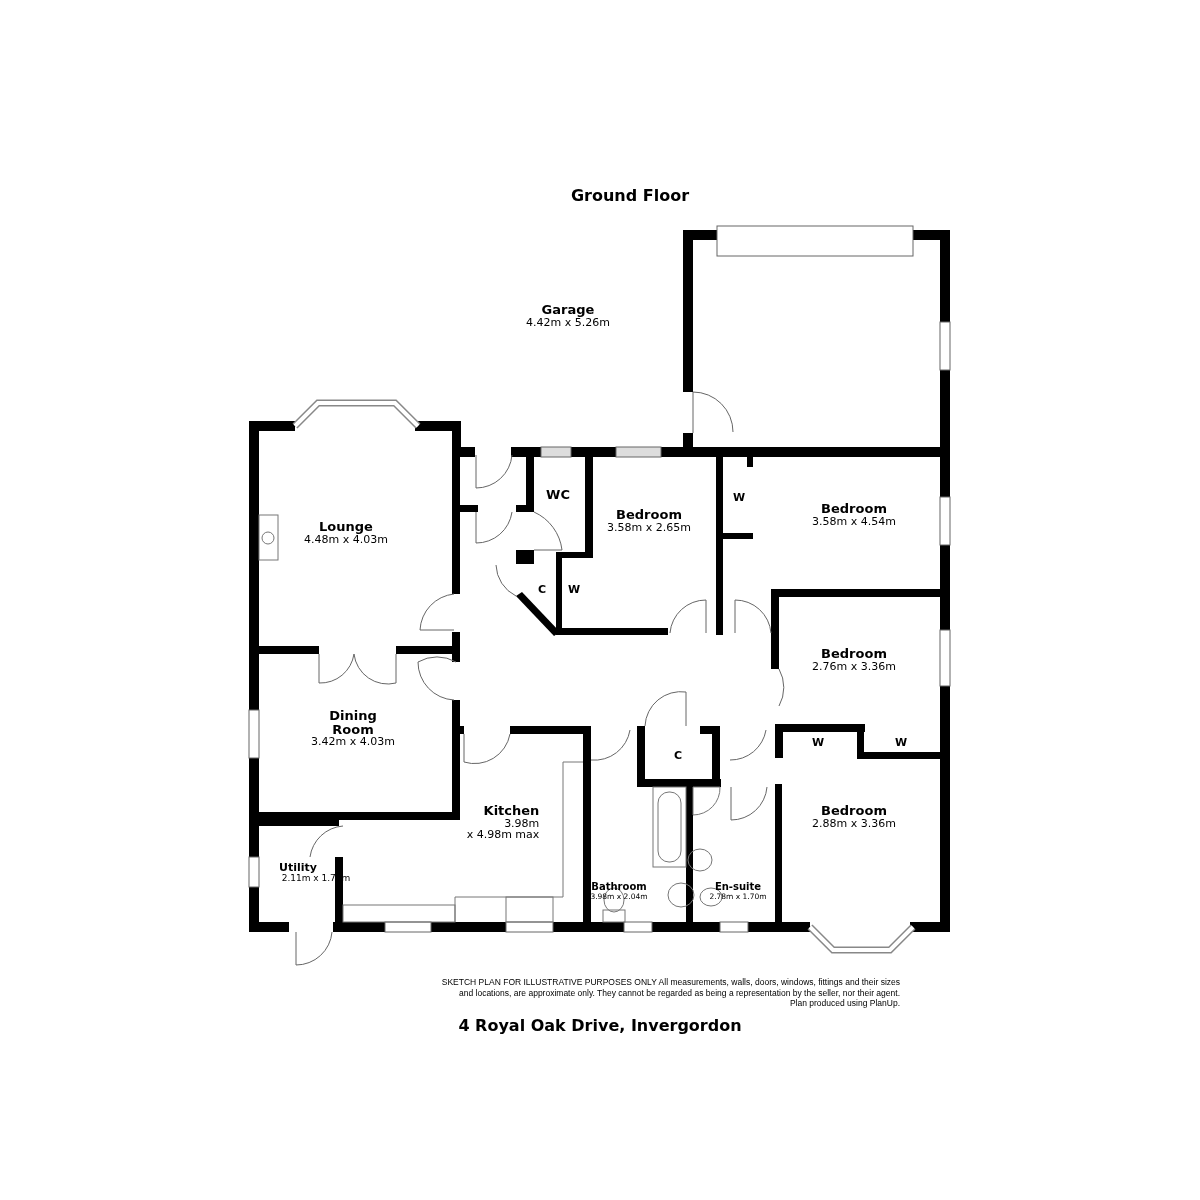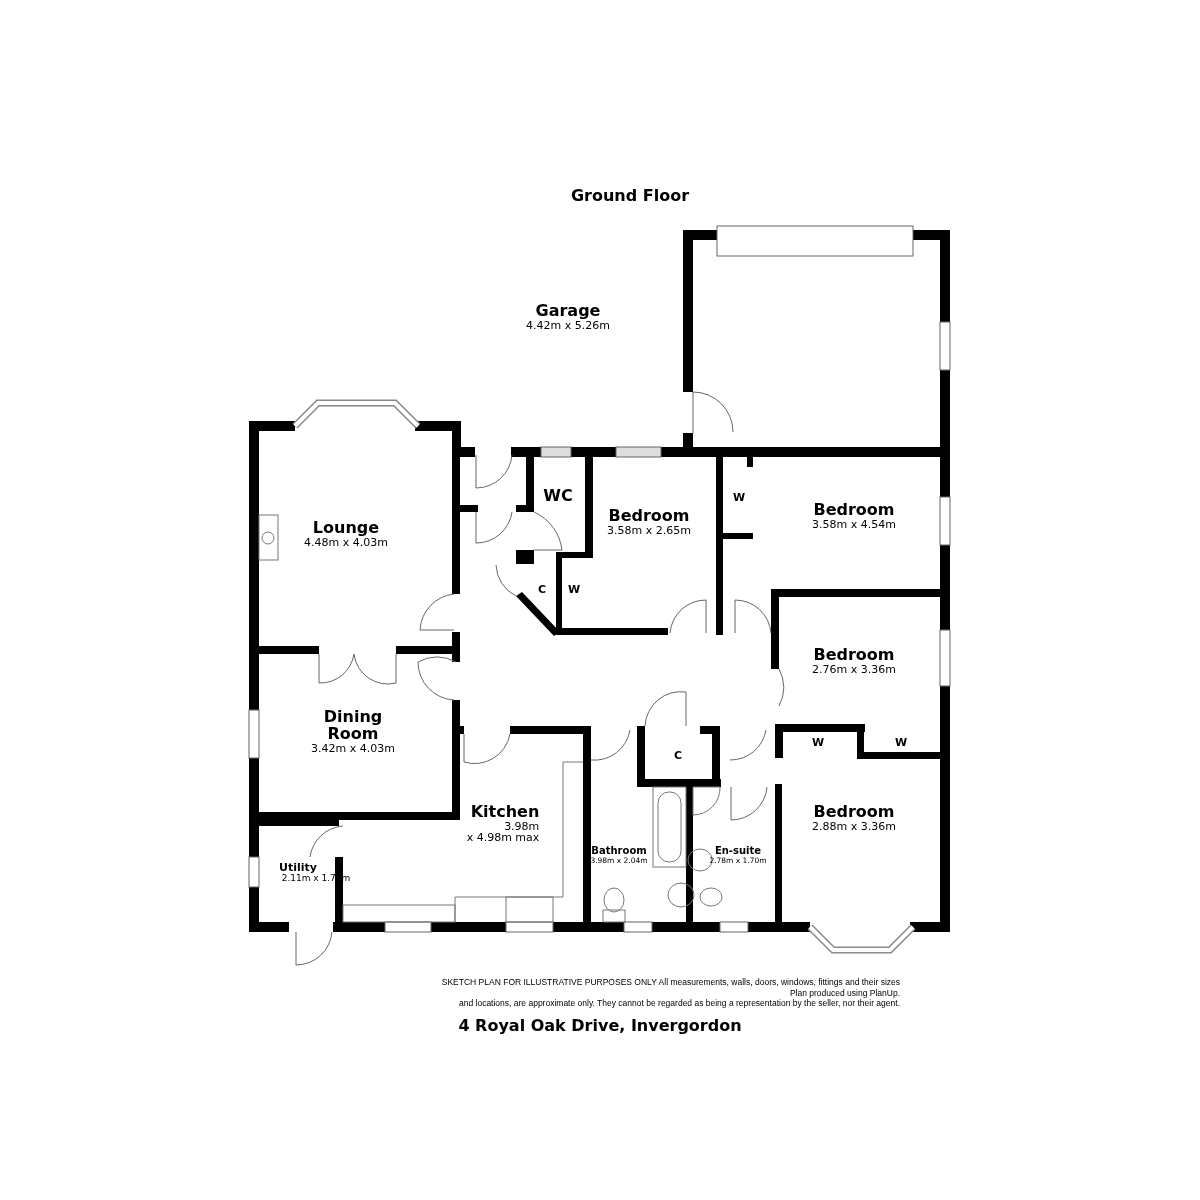--- a/index.html
+++ b/index.html
@@ -1,22 +1,22 @@
 <!DOCTYPE html>
 <html><head>
   <meta charset="utf-8">
   <style>
     html, body { margin: 0; padding: 0; background: #ffffff; }
     body { width: 1200px; height: 1200px; position: relative; overflow: hidden; font-family: "DejaVu Sans", sans-serif; color: #000; }
     .title { position: absolute; left: 0; width: 1200px; top: 186px; text-align: center; font-weight: bold; font-size: 16px; padding-left: 30px; }
     svg.plan { position: absolute; left: 0; top: 0; }
     .lbl { position: absolute; text-align: center; transform: translateX(-50%); white-space: nowrap; line-height: 1.05; }
-    .lbl .n { font-weight: bold; font-size: 16px; display: block; }
+    .lbl .n { font-weight: bold; font-size: 13px; display: block; }
     .lbl .d { font-size: 11px; display: block; }
-    .lbl.small .n { font-size: 10px; }
+    .lbl.small .n { font-size: 10px; margin-top: 36px; }
     .lbl.small .d { font-size: 7.5px; }
     .tag { position: absolute; font-weight: bold; transform: translate(-50%, -50%); }
     .disclaimer { position: absolute; left: 300px; width: 600px; top: 977px; text-align: right; font-size: 8.5px; line-height: 1.25; font-family: "Liberation Sans", sans-serif; }
     .address { position: absolute; left: 0; width: 1200px; top: 1016px; text-align: center; font-weight: bold; font-size: 16px; }
   </style>
 </head>
 <body>
 
 <div class="title">Ground Floor</div>
 
@@ -210,16 +210,16 @@
 
 <div class="tag" style="left:542px; top:589px; font-size:11px;">C</div>
 <div class="tag" style="left:574px; top:589px; font-size:11px;">W</div>
 <div class="tag" style="left:739px; top:497px; font-size:11px;">W</div>
 <div class="tag" style="left:678px; top:755px; font-size:11px;">C</div>
 <div class="tag" style="left:818px; top:742px; font-size:11px;">W</div>
 <div class="tag" style="left:901px; top:742px; font-size:11px;">W</div>
 
 <div class="disclaimer">
   <div>SKETCH PLAN FOR ILLUSTRATIVE PURPOSES ONLY All measurements, walls, doors, windows, fittings and their sizes</div>
+  <div>and locations, are approximate only. They cannot be regarded as being a representation by the seller, nor their agent.</div>
   <div>Plan produced using PlanUp.</div>
-  <div>and locations, are approximate only. They cannot be regarded as being a representation by the seller, nor their agent.</div>
 </div>
 <div class="address">4 Royal Oak Drive, Invergordon</div>
 
 </body></html>

